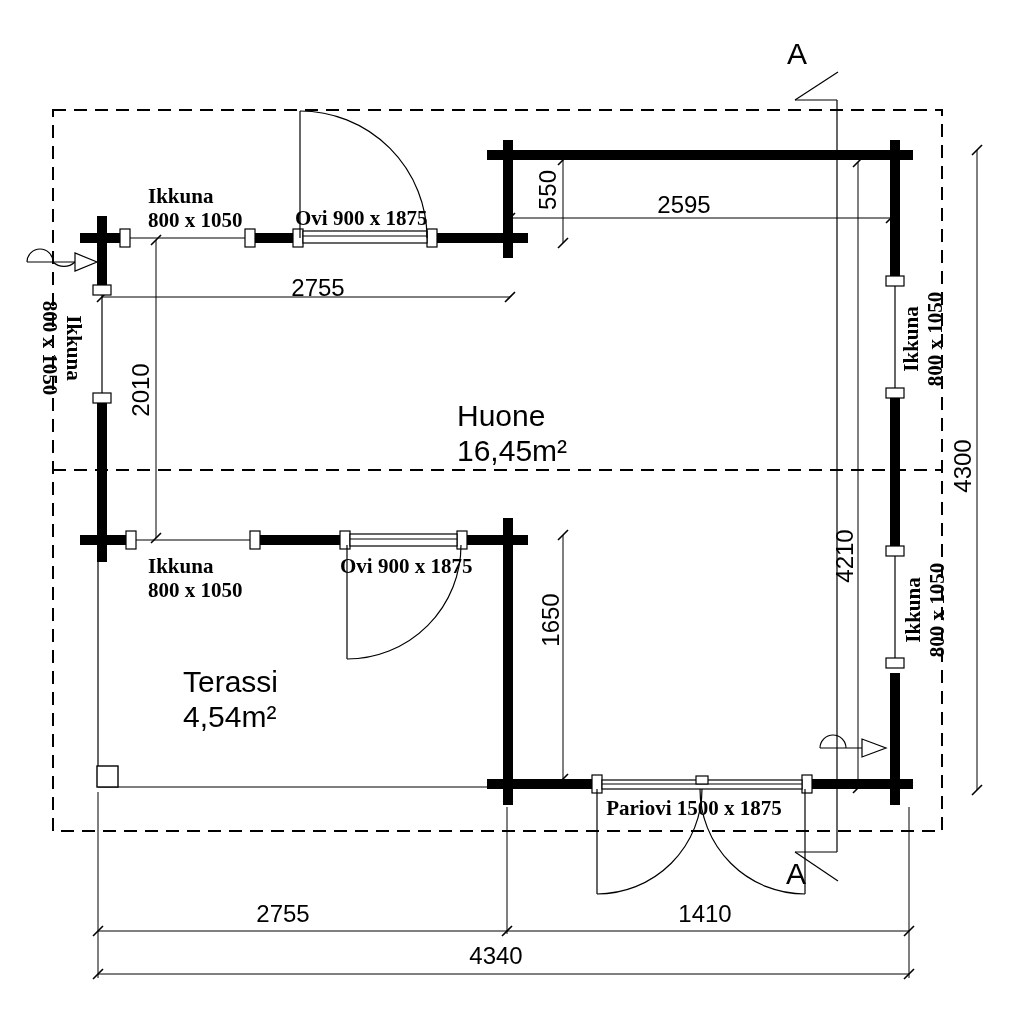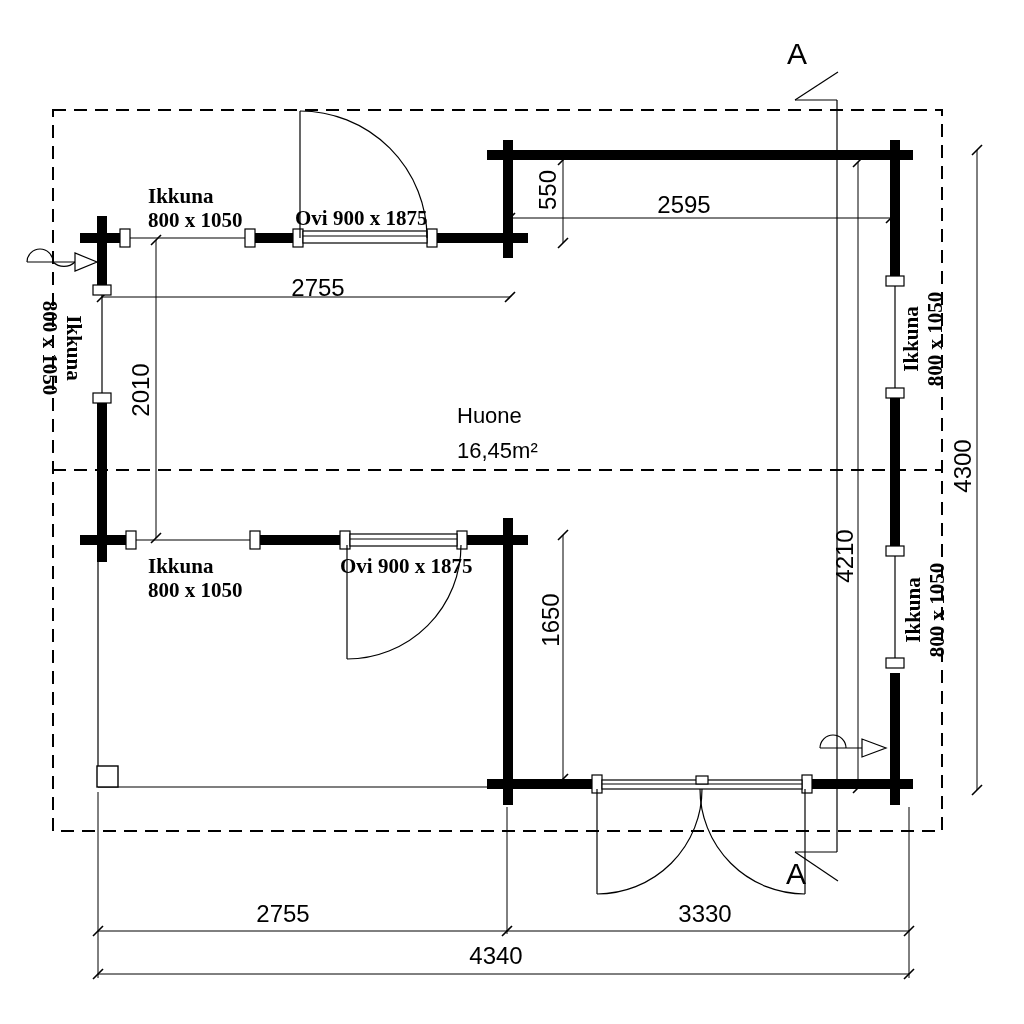--- a/index.html
+++ b/index.html
@@ -4,21 +4,21 @@
 <style>
   html,body{margin:0;padding:0;background:#ffffff;}
   .canvas{
     position:relative;width:1024px;height:1024px;background:#ffffff;
     font-family:"Liberation Sans",sans-serif;color:#000;overflow:hidden;
   }
   .canvas svg{position:absolute;left:0;top:0;}
   .txt{position:absolute;white-space:pre;line-height:1;}
   .dim{font-size:24px;text-align:center;line-height:24px;}
   .serif-label{font-family:"Liberation Serif",serif;font-weight:bold;font-size:21px;line-height:24px;}
-  .room-label{font-size:22px;line-height:35px;}
+  .room-label{font-size:30px;line-height:35px;}
   .marker{font-size:30px;font-weight:400;text-align:center;line-height:36px;}
   .rot90{transform:rotate(90deg);}
   .rotm90{transform:rotate(-90deg);}
   .center{text-align:center;}
 </style>
 </head>
 <body>
 
 <div class="canvas">
 
@@ -184,28 +184,30 @@
   <div class="txt serif-label rot90 center" style="left:6px;top:324px;width:112px;height:48px;"><span>Ikkuna</span><br><span>800 x 1050</span></div>
 
   <div class="txt serif-label rotm90 center" style="left:867px;top:315px;width:112px;height:48px;"><span>Ikkuna</span><br><span>800 x 1050</span></div>
 
   <div class="txt serif-label rotm90 center" style="left:869px;top:586px;width:112px;height:48px;"><span>Ikkuna</span><br><span>800 x 1050</span></div>
 
   <div class="txt serif-label" style="left:148px;top:554px;"><span>Ikkuna</span><br><span>800 x 1050</span></div>
 
   <div class="txt serif-label" style="left:340px;top:554px;">Ovi 900 x 1875</div>
 
+  <div class="txt serif-label center" style="left:594px;top:796px;width:200px;">Pariovi 1500 x 1875</div>
 
   <div class="txt room-label" style="left:457px;top:398px;"><span>Huone</span><br><span>16,45m²</span></div>
 
+  <div class="txt room-label" style="left:183px;top:664px;"><span>Terassi</span><br><span>4,54m²</span></div>
 
   <div class="txt dim" style="left:288px;top:276px;width:60px;">2755</div>
   <div class="txt dim" style="left:654px;top:193px;width:60px;">2595</div>
   <div class="txt dim rotm90" style="left:518px;top:178px;width:60px;">550</div>
   <div class="txt dim rotm90" style="left:101px;top:378px;width:80px;">2010</div>
   <div class="txt dim rotm90" style="left:918px;top:454px;width:90px;">4300</div>
   <div class="txt dim rotm90" style="left:800px;top:544px;width:90px;">4210</div>
   <div class="txt dim rotm90" style="left:516px;top:608px;width:70px;">1650</div>
   <div class="txt dim" style="left:253px;top:902px;width:60px;">2755</div>
-  <div class="txt dim" style="left:675px;top:902px;width:60px;">3330</div>
+  <div class="txt dim" style="left:675px;top:902px;width:60px;">1410</div>
   <div class="txt dim" style="left:466px;top:944px;width:60px;">4340</div>
 
 </div>
 
 </body></html>

